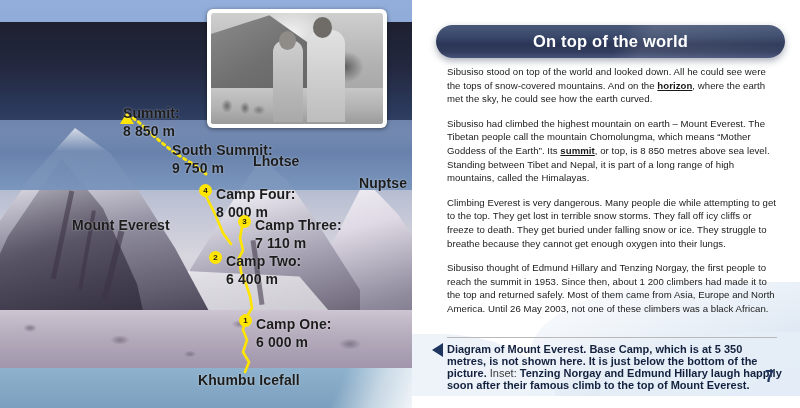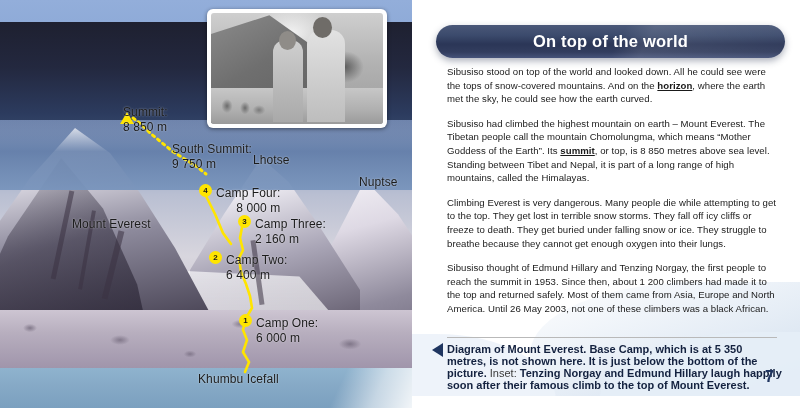--- a/index.html
+++ b/index.html
@@ -137,22 +137,22 @@
     background: linear-gradient(115deg, rgba(255,255,255,0) 40%, rgba(255,255,255,.55) 70%, rgba(255,255,255,.9) 100%);
   }
 
   
   .route-svg { position:absolute; left:0; top:0; width:412px; height:408px; }
 
   
   .dlabel {
     position: absolute;
     color: #1c1c1c;
-    font-size: 12px;
-    font-weight: normal;
+    font-size: 14px;
+    font-weight: bold;
     line-height: 1.25;
     letter-spacing: .1px;
     white-space: pre-line;
     text-shadow: 0 0 2px rgba(255,255,255,.55);
   }
   .camp-num {
     position: absolute;
     width: 13px; height: 13px;
     border-radius: 50%;
     background: #ffe500;
@@ -344,26 +344,26 @@
     <div class="dlabel" style="left:123px; top:105px;">Summit:
 8 850 m</div>
     <div class="dlabel" style="left:172px; top:142px;">South Summit:
 9 750 m</div>
     <div class="dlabel" style="left:253px; top:153px;">Lhotse</div>
     <div class="dlabel" style="left:312px; top:175px;padding-left:47px;">Nuptse</div>
     <div class="dlabel" style="left:72px;  top:205px;margin-top:12px;">Mount Everest</div>
     <div class="dlabel" style="left:198px; top:372px;">Khumbu Icefall</div>
 
     <div class="camp-num" style="left:199px; top:184px;">4</div>
-    <div class="dlabel" style="left:216px; top:186px;text-align:right;">Camp Four:
+    <div class="dlabel" style="left:216px; top:186px;">Camp Four:
 8 000 m</div>
 
     <div class="camp-num" style="left:238px; top:215px;">3</div>
     <div class="dlabel" style="left:255px; top:217px;">Camp Three:
-2 160 m</div>
+7 110 m</div>
 
     <div class="camp-num" style="left:209px; top:251px;">2</div>
     <div class="dlabel" style="left:226px; top:253px;">Camp Two:
 6 400 m</div>
 
     <div class="camp-num" style="left:239px; top:314px;">1</div>
     <div class="dlabel" style="left:256px; top:316px;">Camp One:
 6 000 m</div>
 
     <div id="inset-photo">

